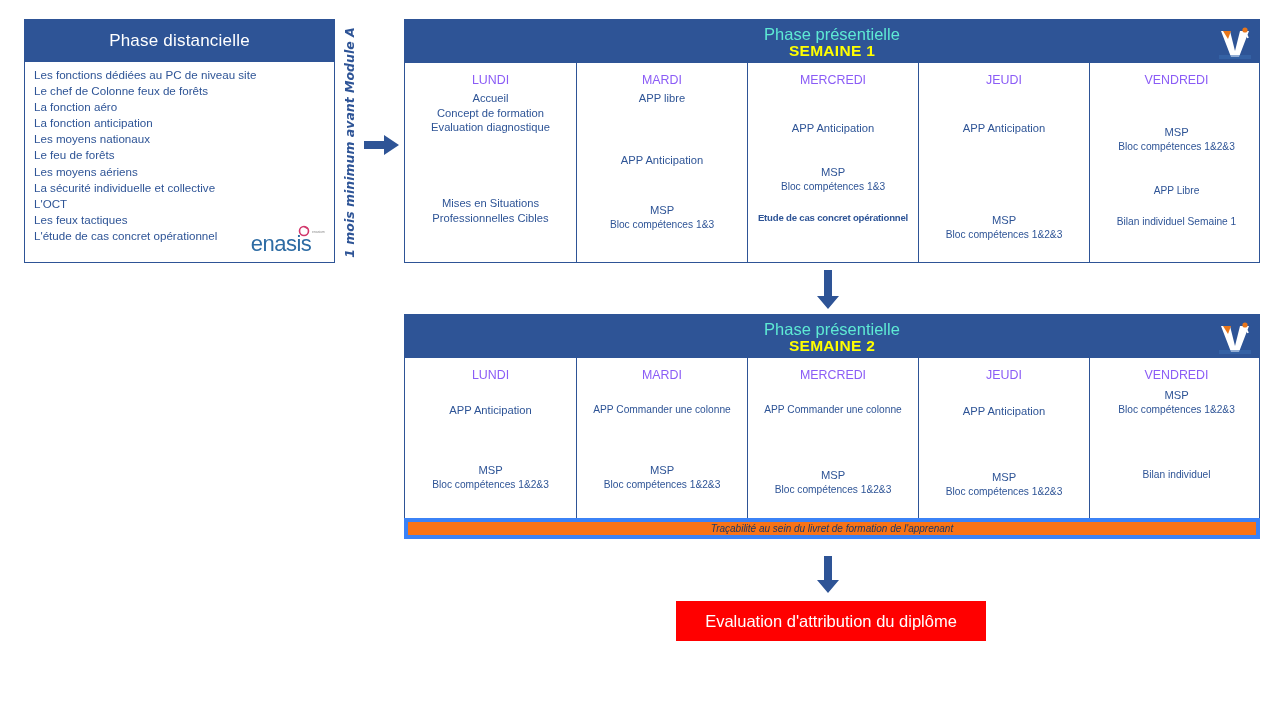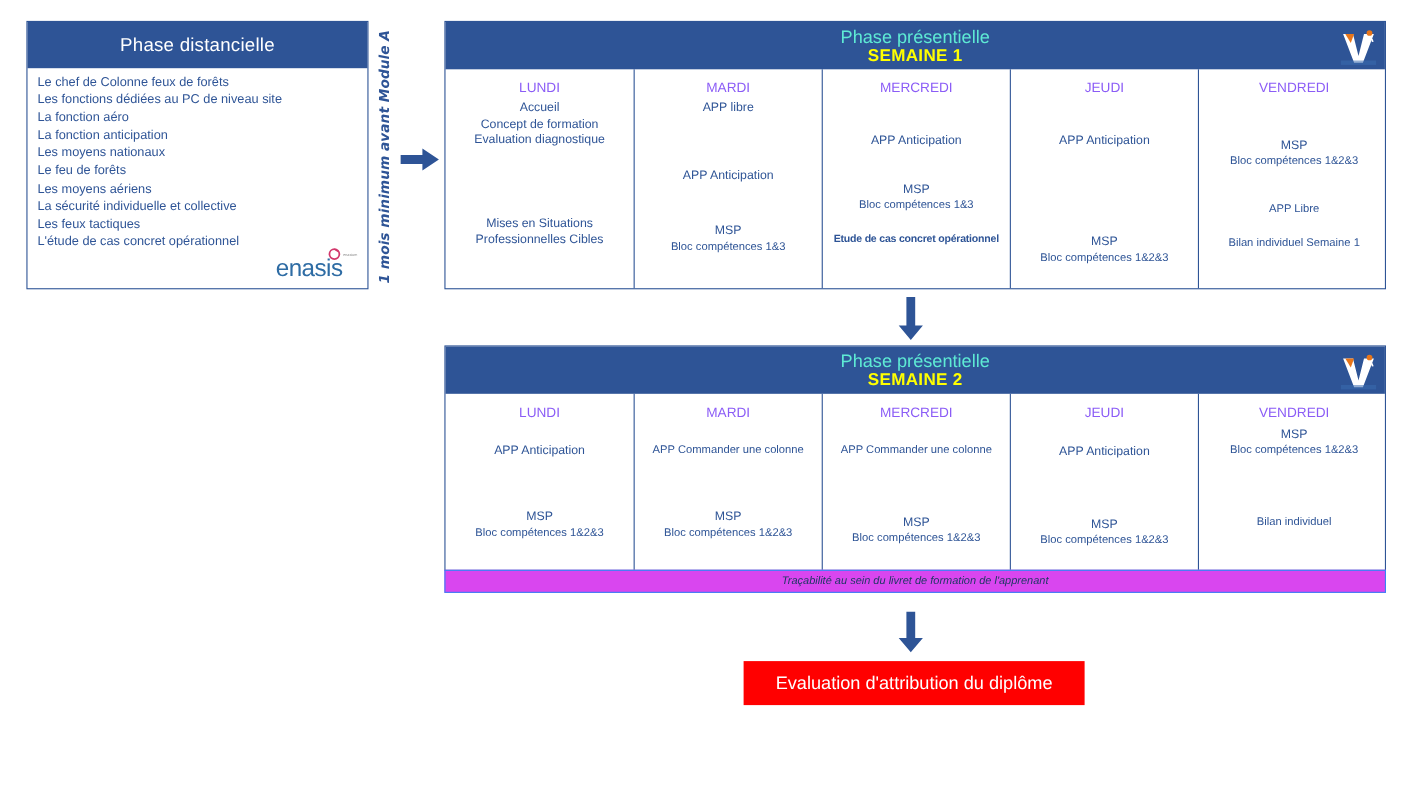--- a/index.html
+++ b/index.html
@@ -55,21 +55,21 @@
   .slot{position:absolute;width:100%;text-align:center;line-height:14.6px;}
   .t11{font-size:11.2px;}
   .t10{font-size:10.2px;}
   .bold-condensed{font-weight:bold;font-size:9.6px;letter-spacing:-.2px;}
 
   #week1{left:404px;top:19px;width:856px;height:244px;}
   #week2{left:404px;top:314px;width:856px;height:205px;}
 
   #trace-bar{
     left:404px;top:518px;width:856px;height:21px;
-    background:#d946ef;border:1px solid #3b82f6;
+    background:#f97316;border:4px solid #3b82f6;
     display:flex;align-items:center;justify-content:center;
   }
   #trace-text{font-size:10px;font-style:italic;color:#1F3864;}
 
   #arrow-mid{left:815px;top:270px;width:26px;height:40px;}
   #arrow-bottom{left:815px;top:556px;width:26px;height:38px;}
 
   #commission-box{
     left:676px;top:601px;width:310px;height:40px;background:#FF0000;
     display:flex;align-items:center;justify-content:center;
@@ -77,28 +77,29 @@
   #commission-text{color:#ffffff;font-size:16.5px;}
 </style>
 </head>
 <body>
 
 <div class="abs" id="distancielle">
   <div id="distancielle-header">
     <div id="distancielle-title">Phase distancielle</div>
   </div>
   <div id="distancielle-list">
+      <div class="li">Les fonctions dédiées au PC de niveau site</div>
       <div class="li">Le chef de Colonne feux de forêts</div>
-      <div class="li">Les fonctions dédiées au PC de niveau site</div>
       <div class="li">La fonction aéro</div>
       <div class="li">La fonction anticipation</div>
       <div class="li">Les moyens nationaux</div>
       <div class="li">Le feu de forêts</div>
       <div class="li">Les moyens aériens</div>
       <div class="li">La sécurité individuelle et collective</div>
+      <div class="li">L'OCT</div>
       <div class="li">Les feux tactiques</div>
       <div class="li">L'étude de cas concret opérationnel</div>
     </div>
   <div id="enasis-logo">
     <svg viewBox="0 0 84 34" width="84" height="34">
       <text x="40" y="28" text-anchor="middle" font-family="'Liberation Sans',sans-serif" font-size="22" fill="#2E6CA4" letter-spacing="-0.5">enasis</text>
       <circle cx="63" cy="8" r="4.5" fill="none" stroke="#D2386C" stroke-width="1.6"></circle>
       <path d="M63 3.5 L67 6" stroke="#D2386C" stroke-width="1.4" fill="none"></path>
       <text x="71" y="10" font-family="'Liberation Sans',sans-serif" font-size="3.4" fill="#8a8a8a">enasium</text>
     </svg>

